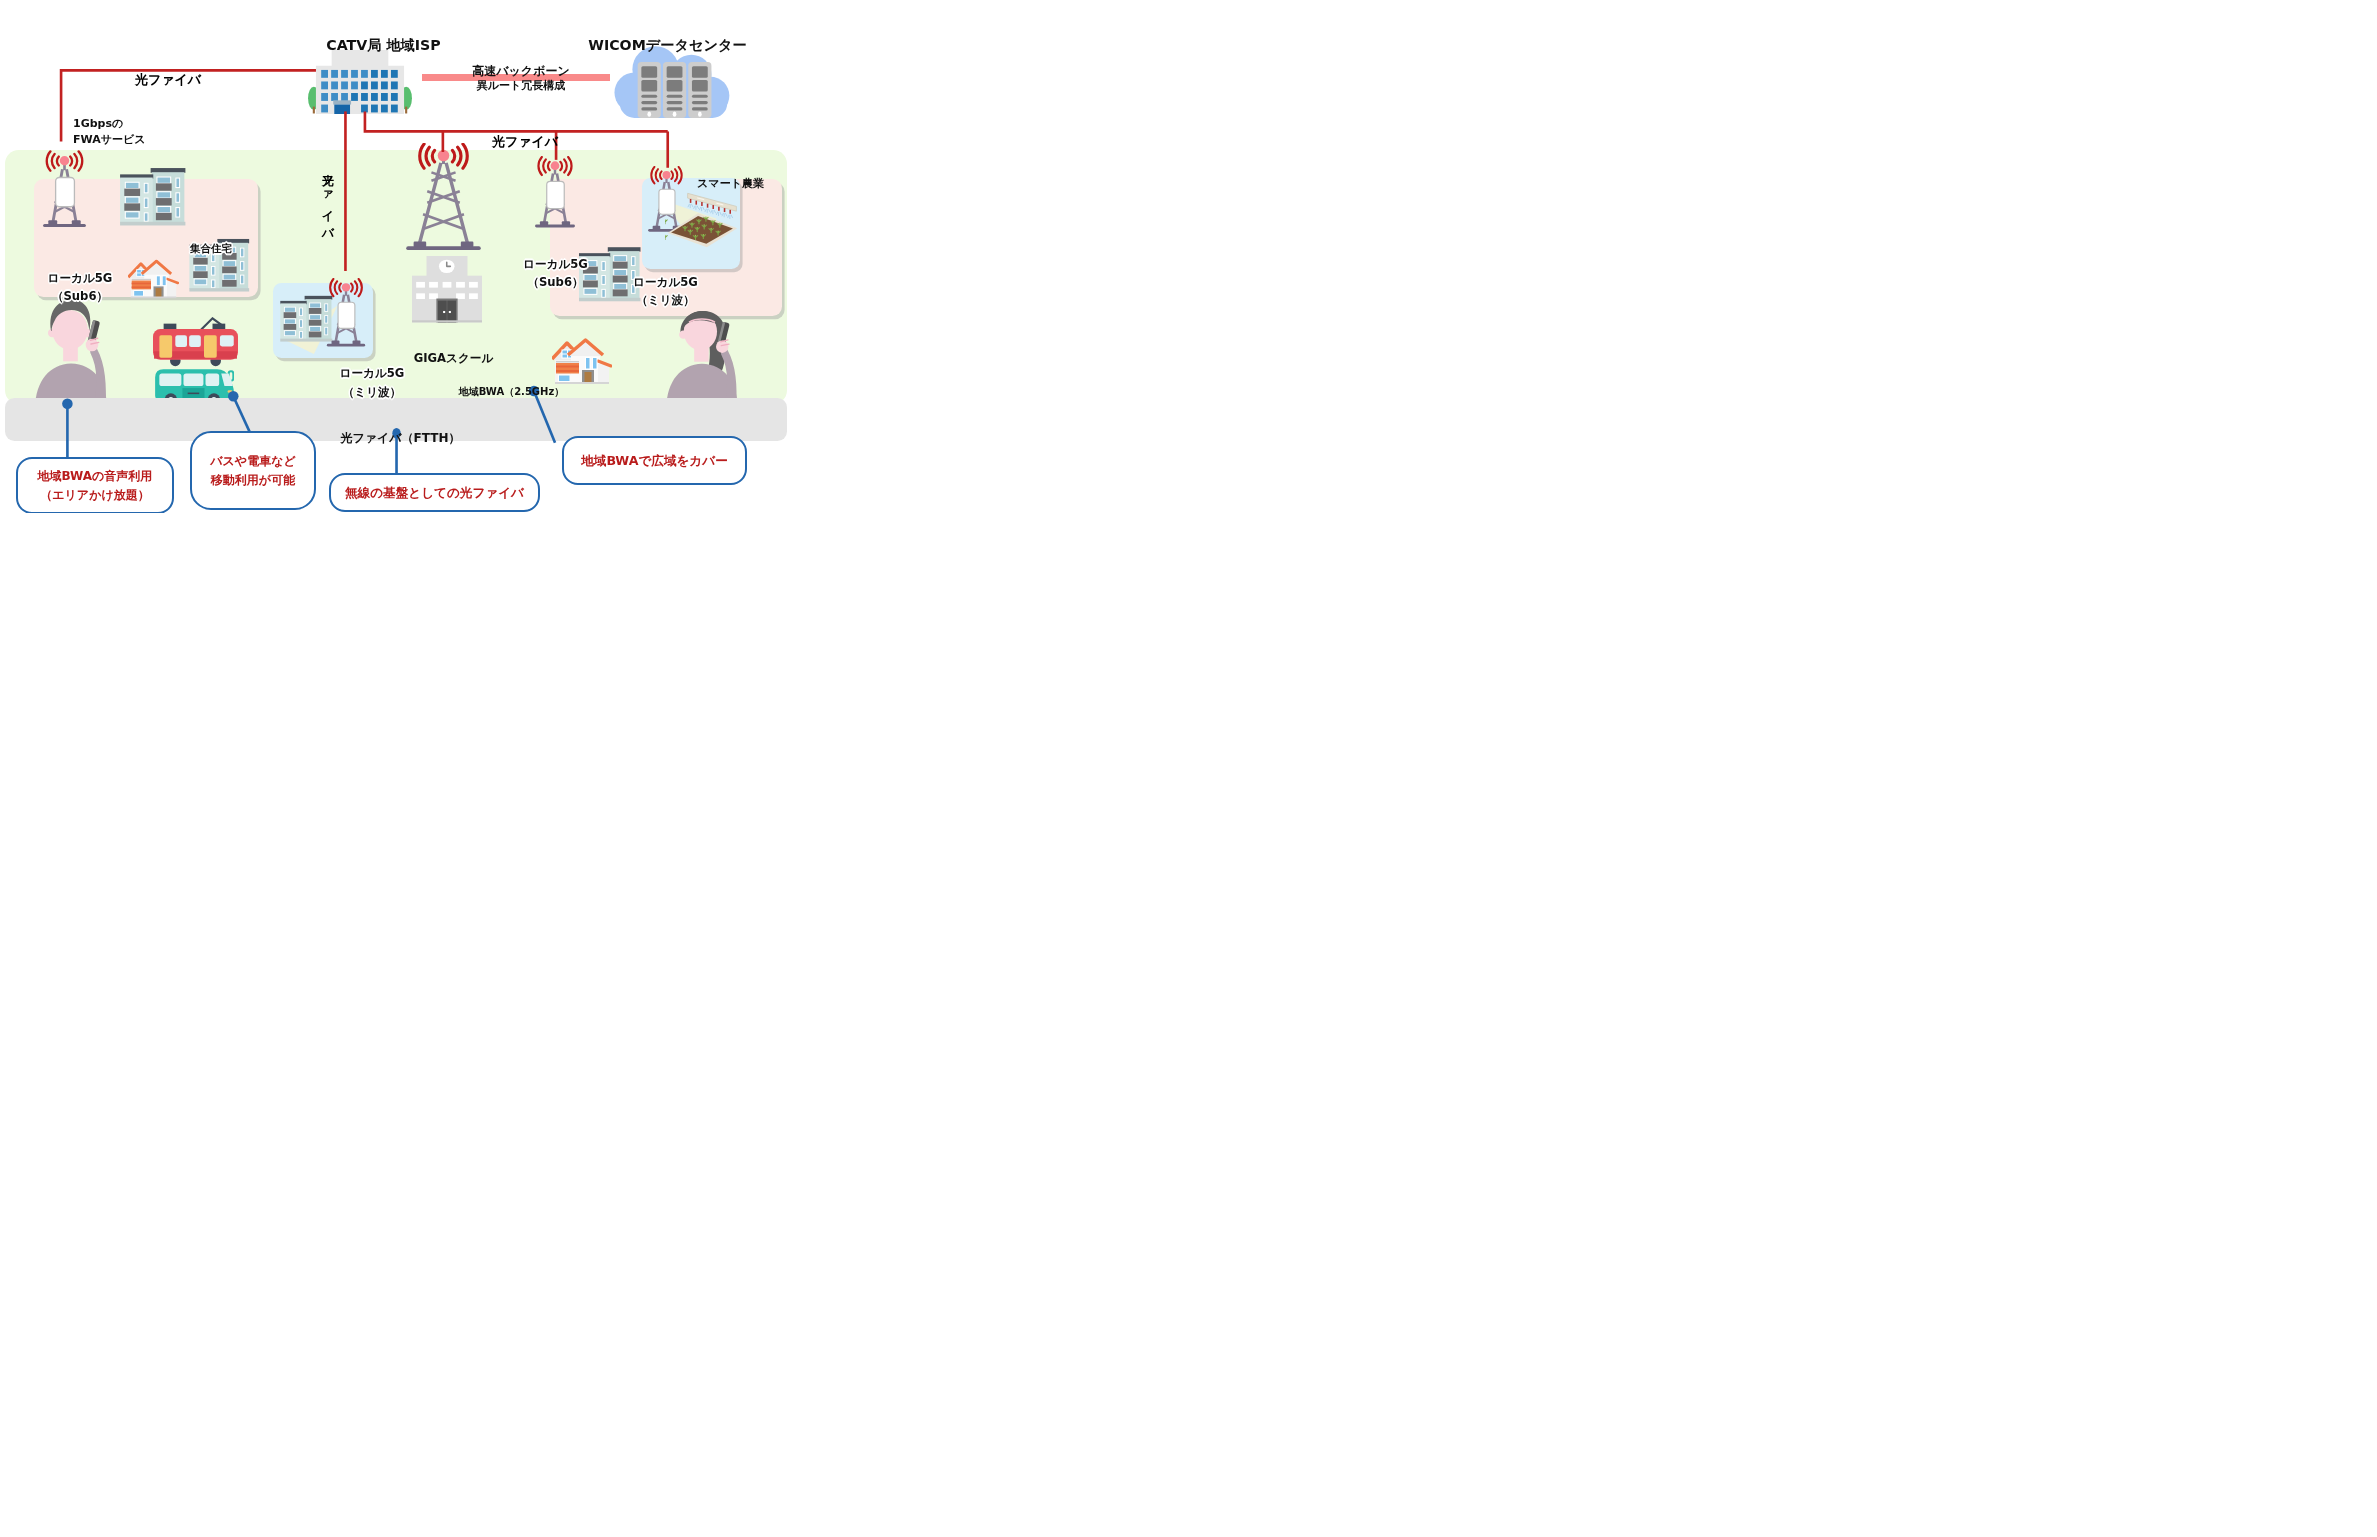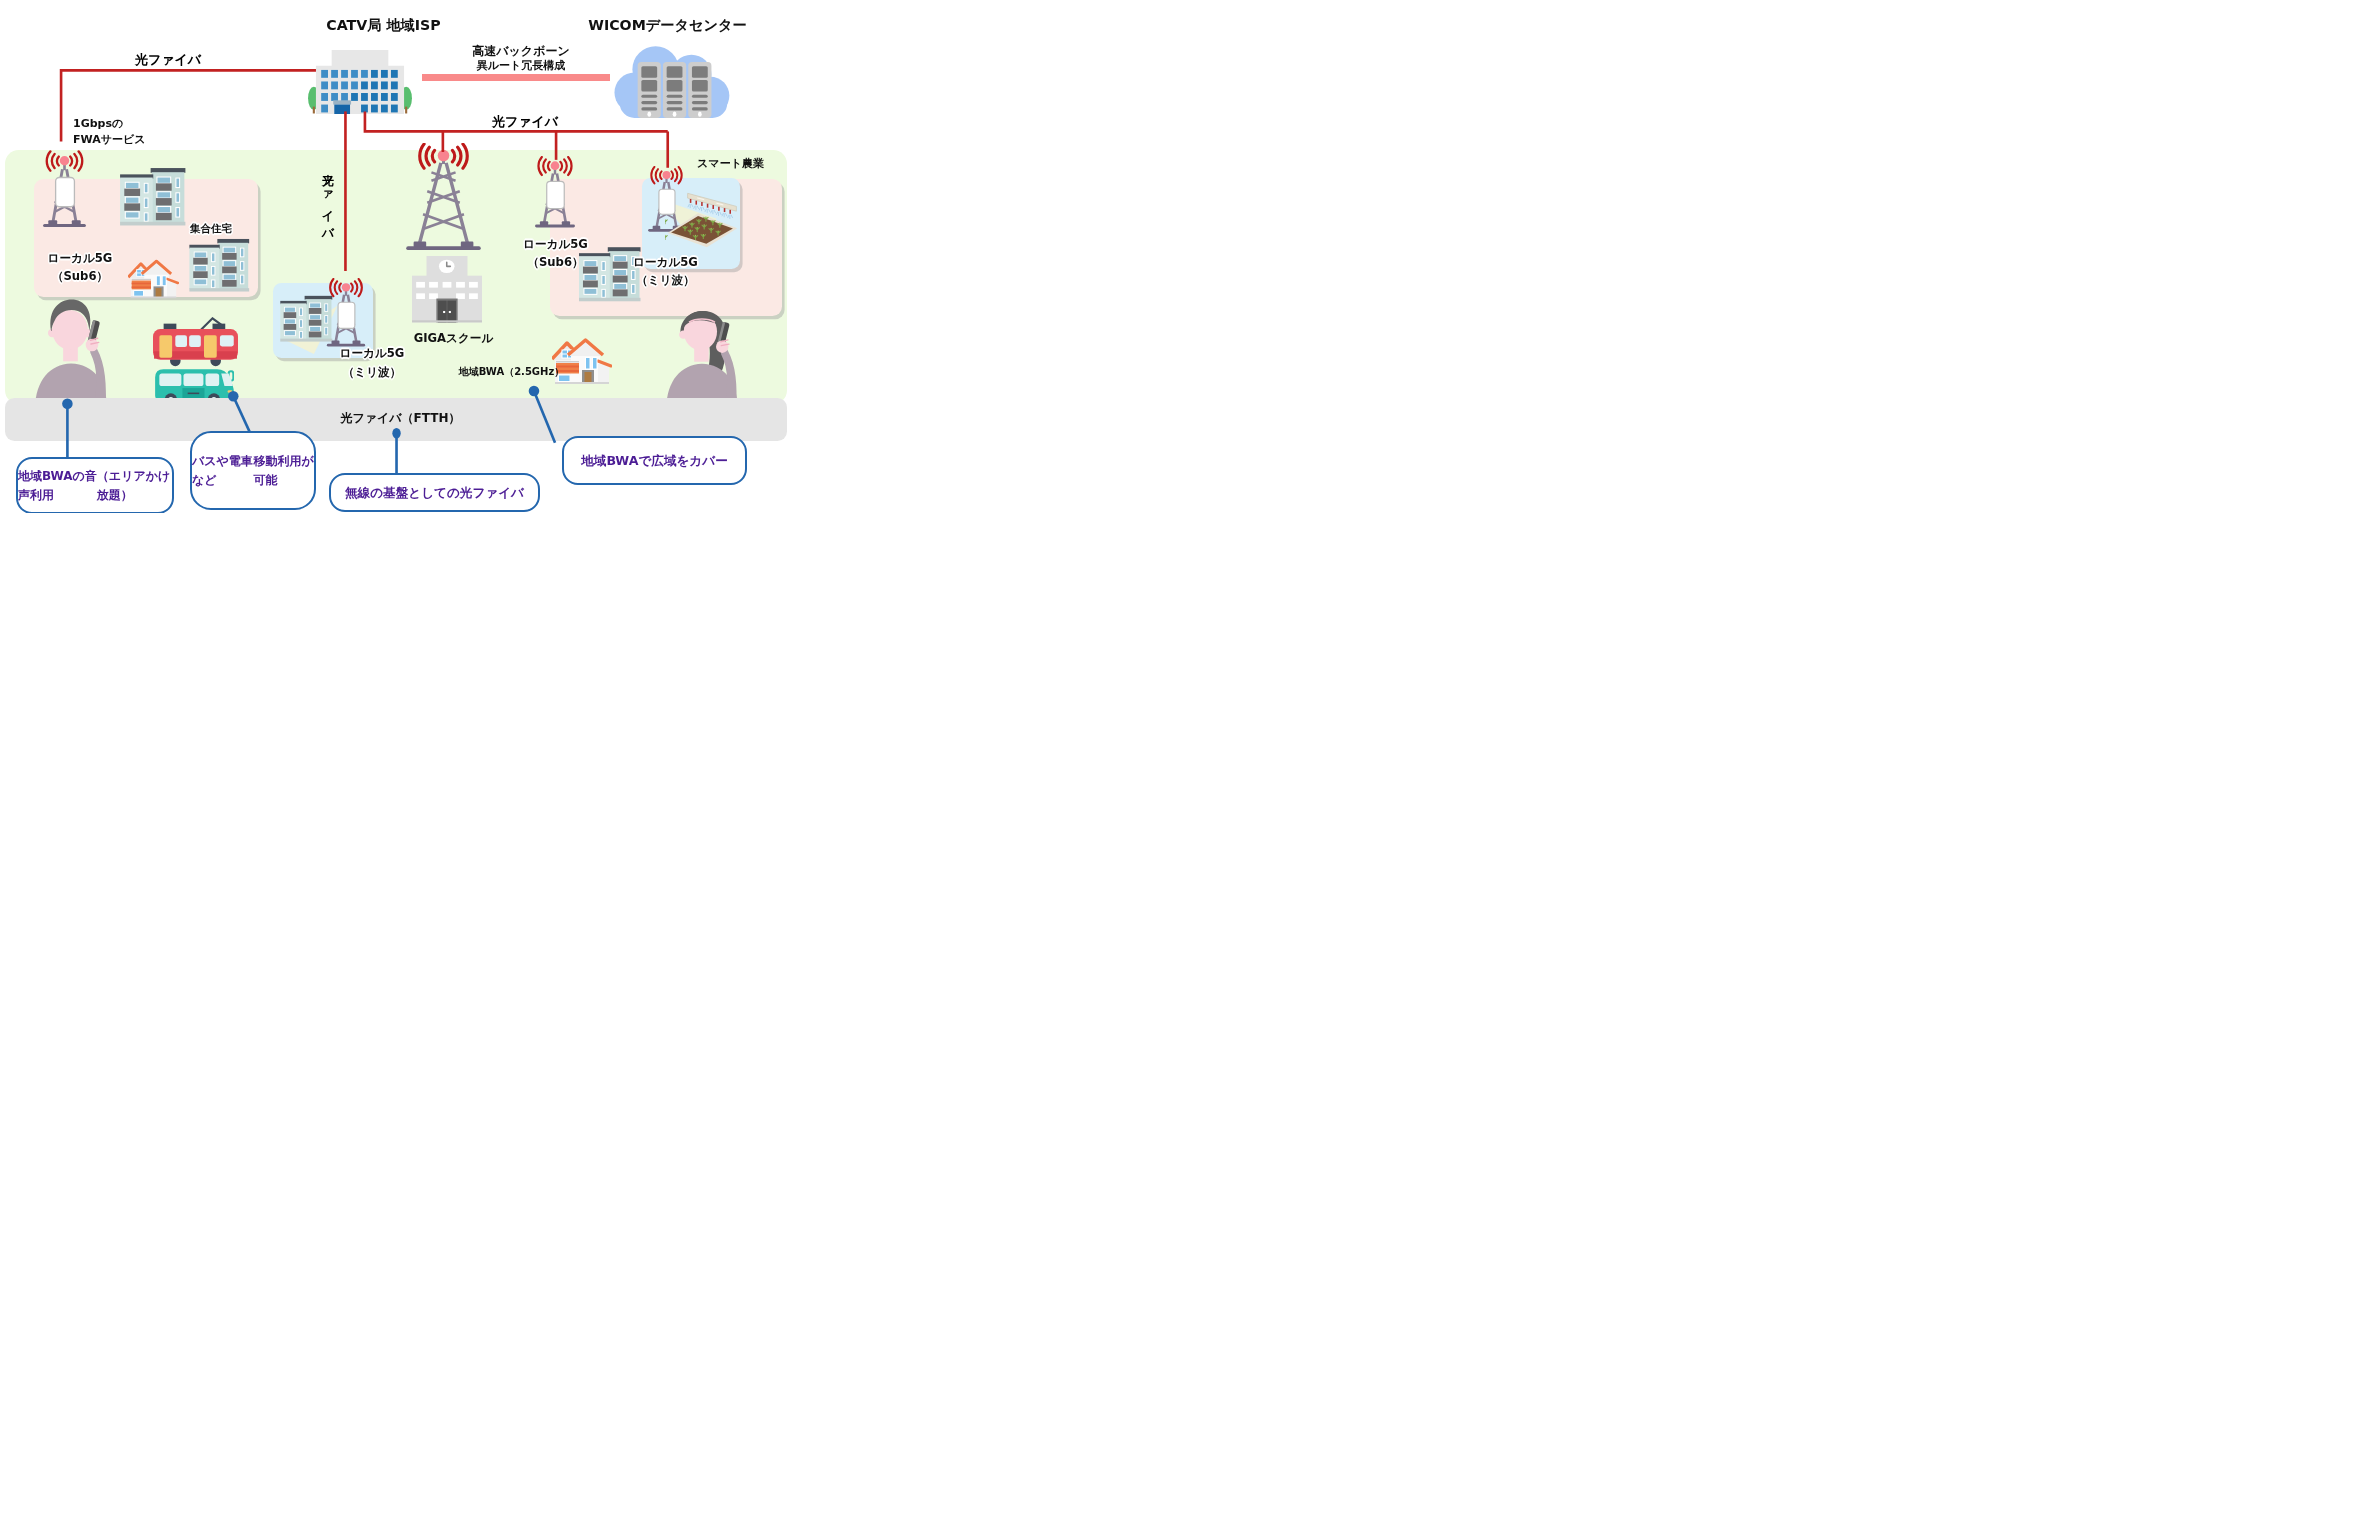--- a/index.html
+++ b/index.html
@@ -1,28 +1,28 @@
 <!DOCTYPE html>
 <html style="font-size:8.4px"><head>
 <meta charset="utf-8">
 <style>
   html,body{margin:0;padding:0;background:#fff;}
   body{font-family:"DejaVu Sans","Liberation Sans",sans-serif;}
   #canvas{position:relative;width:792px;height:513px;background:#fff;overflow:hidden;}
   .abs{position:absolute;}
   .lbl{font-weight:bold;color:#111;white-space:nowrap;}
-  .ctr{text-align:center;}
+  .ctr{text-align:center;margin-top:20px;}
   .red{color:#000000;}
   .outlined{text-shadow:-1.1px -1.1px 0 #fff,1.1px -1.1px 0 #fff,-1.1px 1.1px 0 #fff,1.1px 1.1px 0 #fff,-1.6px 0 0 #fff,1.6px 0 0 #fff,0 -1.6px 0 #fff,0 1.6px 0 #fff;}
   .zone-green{background:#EDFADF;border-radius:13.7px;}
   .zone-pink{background:#FBE9E4;border-radius:9.5px;box-shadow:2.6px 3.2px 0 rgba(160,160,160,.45);}
   .zone-blue{background:#D7EEF9;border-radius:8.4px;box-shadow:2.6px 3.2px 0 rgba(160,160,160,.45);}
   .graybar{background:#E5E5E5;border-radius:9.5px;}
-  .callout{background:#fff;border:2.6px solid #2467AE;border-radius:16px;color:#4c1d95;
-           font-weight:bold;display:flex;flex-direction:row;align-items:center;justify-content:center;
+  .callout{background:#fff;border:2.6px solid #2467AE;border-radius:16px;color:#b91c1c;
+           font-weight:bold;display:flex;flex-direction:column;align-items:center;justify-content:center;
            line-height:1.55;z-index:8;}
   .vtext{writing-mode:vertical-rl;text-orientation:upright;letter-spacing:3.2px;}
   svg{display:block;}
   .z1{z-index:1}.z2{z-index:2}.z3{z-index:3}.z4{z-index:4}.z5{z-index:5}.z6{z-index:6}
 </style>
 </head>
 <body>
 
 <svg width="0" height="0" style="position:absolute" aria-hidden="true">
   <defs>

